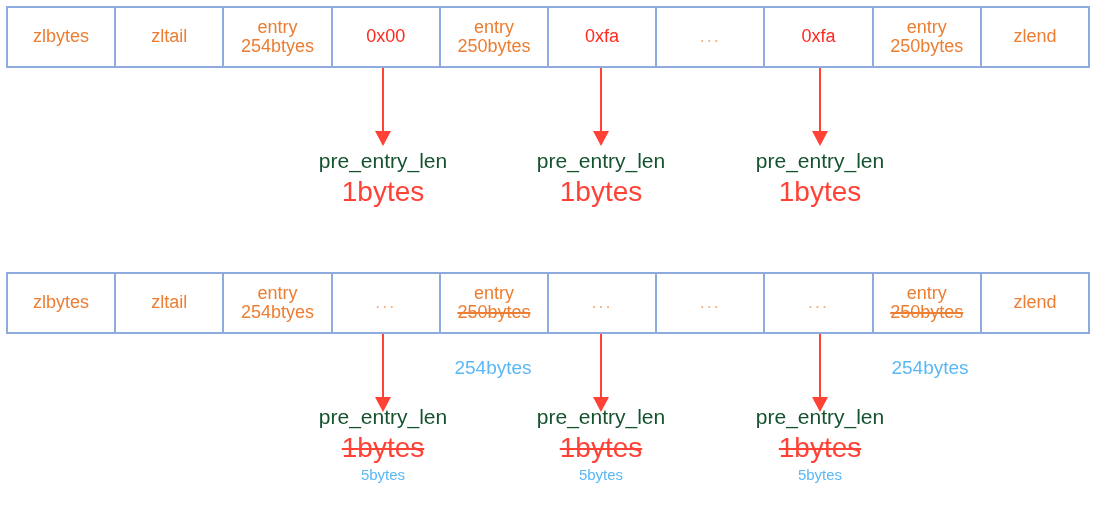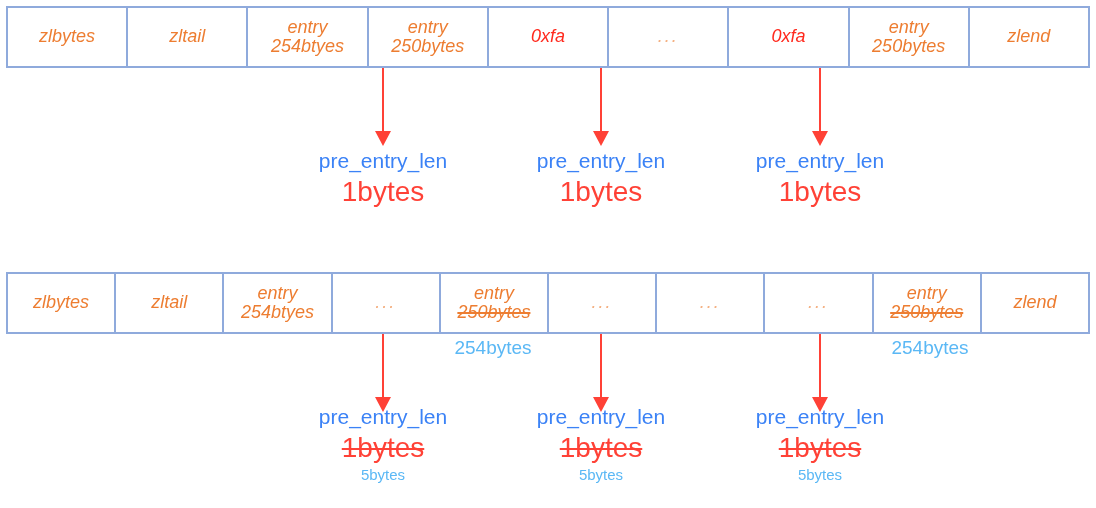--- a/index.html
+++ b/index.html
@@ -17,21 +17,20 @@
 
   
   .ziplist {
     position: absolute;
     left: 6px;
     width: 1084px;
     display: flex;
     border: 2px solid #8FAADC;
     box-sizing: border-box;
     background: #ffffff;
-    font-style: italic;
   }
   .ziplist.row1 { top: 6px; height: 62px; }
   .ziplist.row2 { top: 272px; height: 62px; }
 
   .cell {
     flex: 1 1 0;
     border-right: 2px solid #8FAADC;
     box-sizing: border-box;
     display: flex;
     flex-direction: column;
@@ -58,20 +57,21 @@
     text-decoration-thickness: 2px;
   }
 
   
   .blue-note {
     position: absolute;
     font-size: 19px;
     color: #5BB8F5;
     text-align: center;
     white-space: nowrap;
+    margin-top: 20px;
   }
 
   
   .arrow {
     position: absolute;
     width: 20px;
   }
   .arrow .shaft {
     position: absolute;
     left: 9px;
@@ -92,21 +92,21 @@
   
   .pel {
     position: absolute;
     text-align: center;
     white-space: nowrap;
     width: 200px;
   }
   .pel .name {
     display: block;
     font-size: 21px;
-    color: #3b82f6;
+    color: #14532d;
     line-height: 1.25;
   }
   .pel .size {
     display: block;
     font-size: 28px;
     color: #FF4136;
     line-height: 1.25;
   }
   .pel .size.struck {
     text-decoration: line-through;
@@ -127,20 +127,23 @@
   <div class="cell">
     <span class="l1">zlbytes</span>
   </div>
   <div class="cell">
     <span class="l1">zltail</span>
   </div>
   <div class="cell">
     <span class="l1">entry</span>
     <span class="l2">254btyes</span>
   </div>
+  <div class="cell red">
+    <span class="l1">0x00</span>
+  </div>
   <div class="cell">
     <span class="l1">entry</span>
     <span class="l2">250bytes</span>
   </div>
   <div class="cell red">
     <span class="l1">0xfa</span>
   </div>
   <div class="cell ell">
     <span class="l1">...</span>
   </div>

